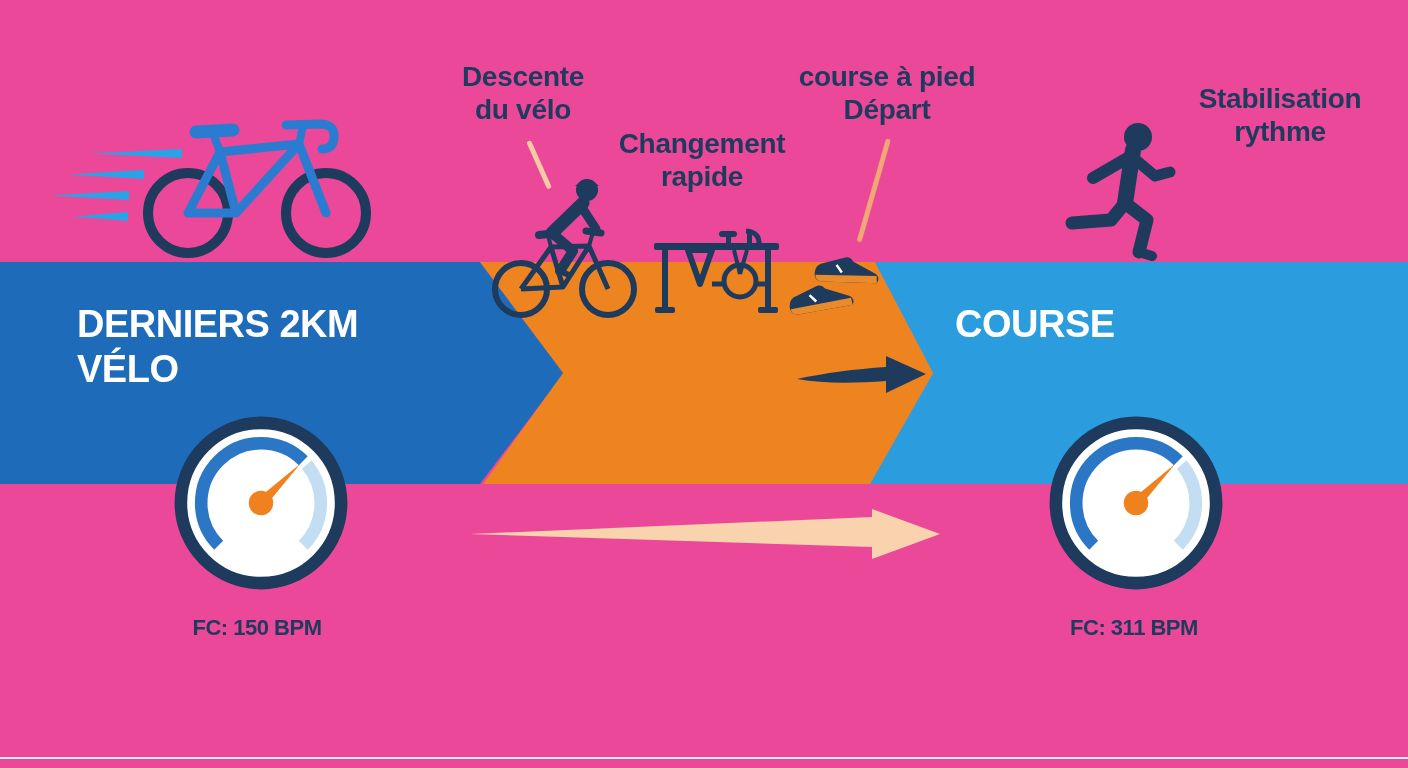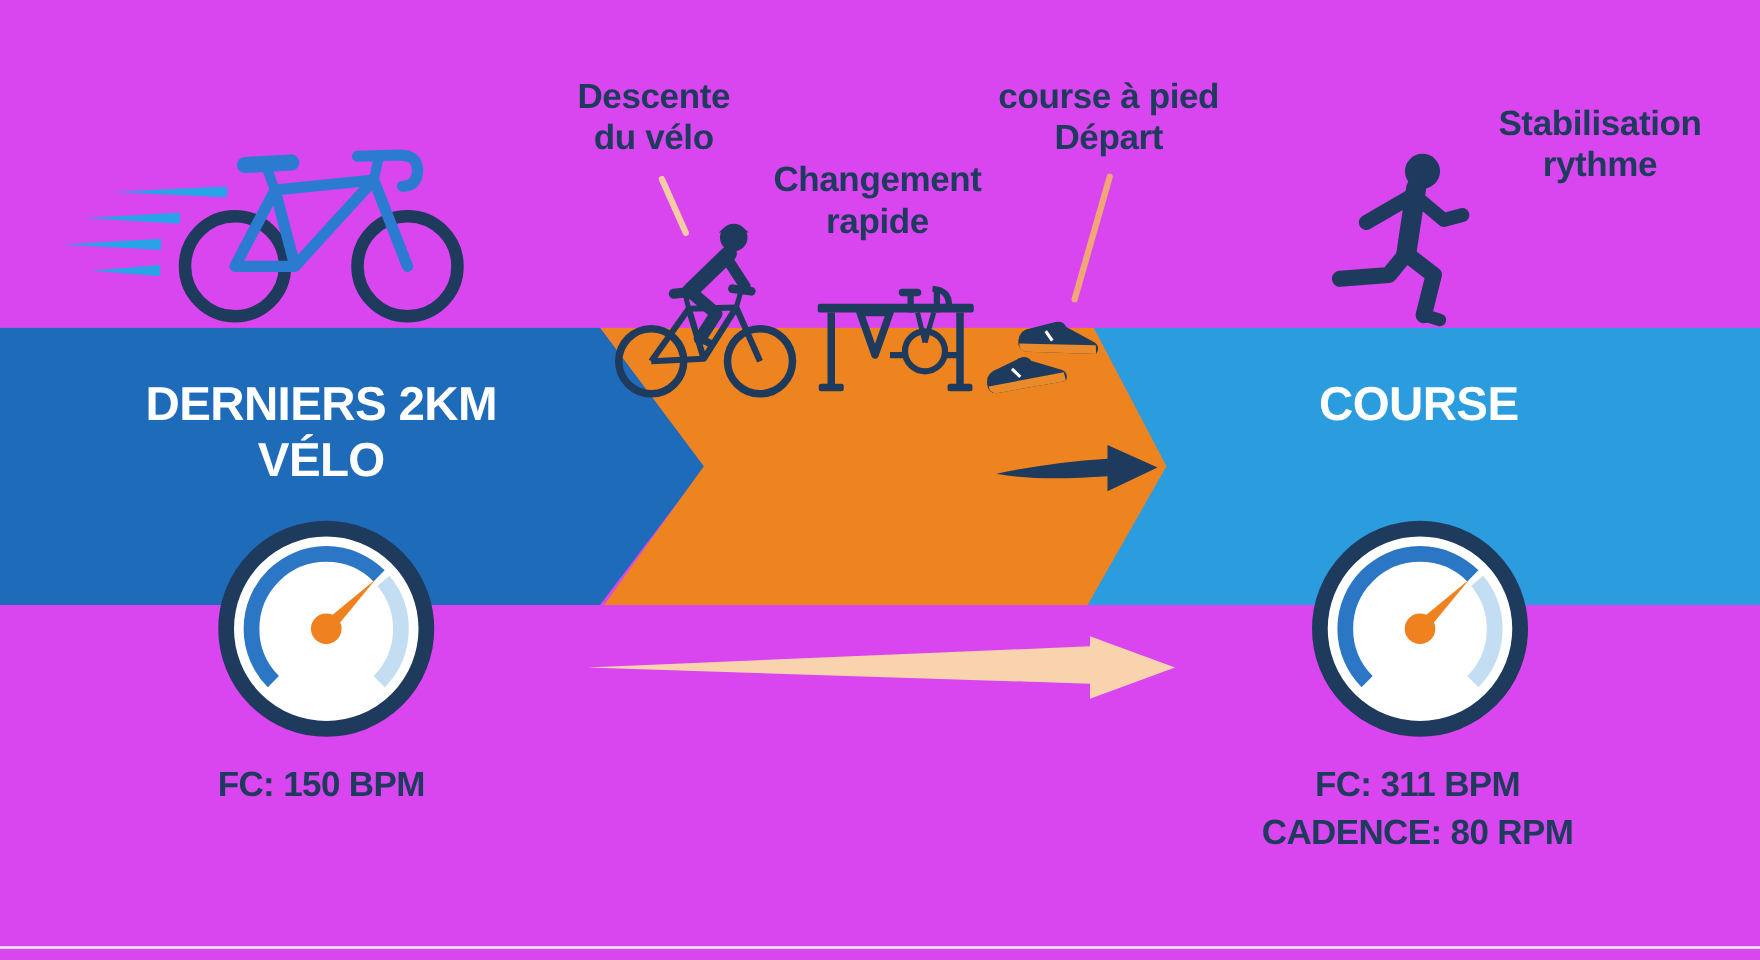--- a/index.html
+++ b/index.html
@@ -1,35 +1,35 @@
 <!DOCTYPE html>
 <html style="--left-band: #1e6cb9; --right-band: #2b9ddf; --transition-orange: #ee8420; --navy: #1e3a5c; --speed-line-blue: #29a3e8; --bike-frame-blue: #2b7cd0; --gauge-arc-blue: #2b77c6; --gauge-arc-light: #c3def2; --needle-orange: #f0811f; --connector-peach: #f4cba5; --connector-orange: #f0a675; --faded-arrow-peach: #f8d3ad; --shoe-orange: #e98a2b;"><head>
 <meta charset="utf-8">
 <style>
   html,body{margin:0;padding:0;background:#fff;}
-  #canvas{position:relative;width:1408px;height:768px;background:#d946ef;overflow:hidden;
+  #canvas{position:relative;width:1408px;height:768px;background:#ec4899;overflow:hidden;
           font-family:"Liberation Sans",sans-serif;}
   .abs{position:absolute;}
 
   
   .band{position:absolute;top:262px;height:222px;}
   #band-left{left:0;width:564px;background:var(--left-band);
     clip-path:polygon(0 0,85.1% 0,100% 50%,85.1% 100%,0 100%);}
   #band-orange{left:480px;width:454px;background:var(--transition-orange);
     clip-path:polygon(0 0,87% 0,100% 50%,86% 100%,0.7% 100%,18.3% 50%);}
   #band-right{left:869px;width:539px;background:var(--right-band);
     clip-path:polygon(1.1% 0,100% 0,100% 100%,0.2% 100%,11.9% 50%);}
 
   
-  .stage-title{position:absolute;top:302px;width:360px;text-align:center;color:#ffffff;
+  .stage-title{position:absolute;top:302px;width:360px;color:#ffffff;
     font-size:38px;font-weight:800;line-height:45px;letter-spacing:-0.5px;z-index:3;}
   #title-left{left:77px;}
   #title-right{left:955px;}
   .metrics{position:absolute;top:609px;width:380px;text-align:center;color:var(--navy);
-    font-size:28px;font-weight:800;line-height:38px;letter-spacing:-0.5px;z-index:3;}
+    font-size:22px;font-weight:800;line-height:38px;letter-spacing:-0.5px;z-index:3;}
   #metrics-left{left:67px;}
   #metrics-right{left:944px;}
   .annotation{position:absolute;text-align:center;color:var(--navy);
     font-size:28px;font-weight:700;line-height:33px;letter-spacing:-0.3px;z-index:3;}
   #ann-descente{left:413px;top:60px;width:220px;}
   #ann-changement{left:592px;top:127px;width:220px;}
   #ann-depart{left:772px;top:60px;width:230px;}
   #ann-stabilisation{left:1170px;top:82px;width:220px;text-align:center;}
   #t2-label{position:absolute;left:628px;top:341px;width:155px;text-align:center;
     font-size:54px;font-weight:800;color:#f9f5e8;letter-spacing:1px;z-index:4;}
@@ -189,17 +189,16 @@
 
   <svg id="icon-momentum" class="abs" width="476" height="56" viewBox="0 0 476 56">
     <path d="M2,28 L404,11 L404,3 L472,28 L404,53 L404,41 Z" fill="var(--faded-arrow-peach)"></path>
   </svg>
 
   <div id="metrics-left" class="metrics">
     <div>FC: 150 BPM</div>
   </div>
   <div id="metrics-right" class="metrics">
     <div>FC: 311 BPM</div>
-    <div>CADENCE: 80 RPM</div>
   </div>
 
   <div id="bottom-line" class="abs"></div>
 </div>
 
 </body></html>

